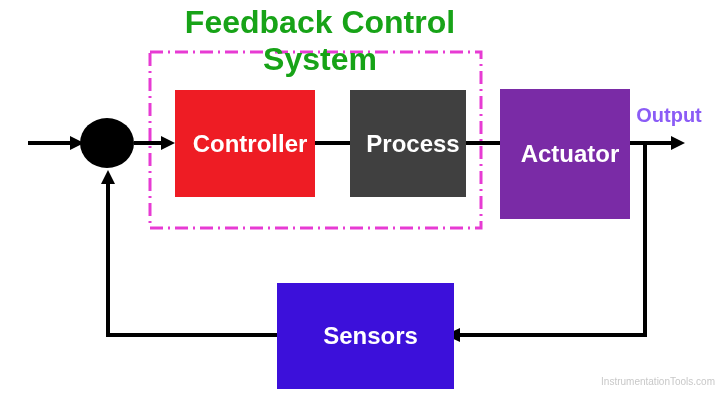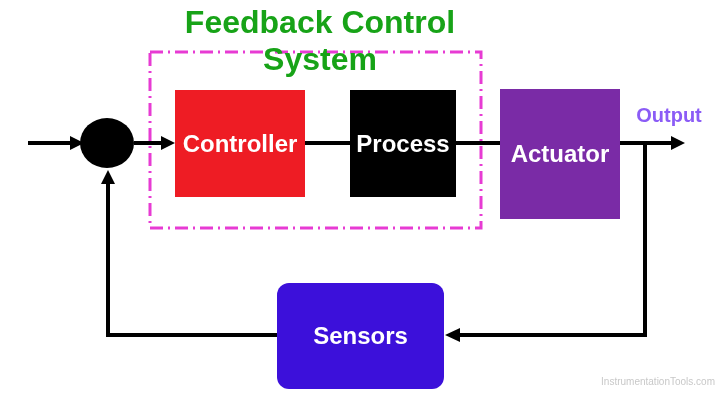--- a/index.html
+++ b/index.html
@@ -15,25 +15,26 @@
     position:absolute; left:150px; top:4px; width:340px;
     text-align:center;
     font-size:32px; font-weight:bold;
     letter-spacing:0px;
   }
   .block {
     position:absolute;
     display:flex; align-items:center; justify-content:center;
     color:#ffffff; font-weight:bold; font-size:24px;
     text-align:center;
+    padding-left:10px;
   }
   .block-controller { left:175px; top:90px;  width:130px; height:107px; }
   .block-process    { left:350px; top:90px;  width:106px; height:107px; }
   .block-actuator   { left:500px; top:89px;  width:120px; height:130px; }
-  .block-sensors    { left:277px; top:283px; width:167px; height:106px;border-radius:12px; }
+  .block-sensors    { left:277px; top:283px; width:167px; height:106px; }
   .io-label {
     position:absolute;
     font-size:20px; font-weight:bold;
     text-align:center;
   }
   .io-input  { left:8px;   top:104px; width:62px; }
   .io-output { left:632px; top:104px; width:74px; }
   .watermark {
     position:absolute; right:5px; top:376px;
     font-size:10px; font-weight:normal;
@@ -69,21 +70,21 @@
     <ellipse cx="107" cy="143" rx="27" ry="25" fill="#000000"></ellipse>
   </svg>
 
   <div class="title" style="color: rgb(23, 163, 23);">Feedback Control System</div>
 
 
   <div class="io-label io-output" style="color: #8b5cf6;">Output</div>
 
   <div class="block block-controller" style="background: rgb(238, 28, 36);">Controller</div>
 
-  <div class="block block-process" style="background: #000000;">Process</div>
+  <div class="block block-process" style="background: #404040;">Process</div>
 
   <div class="block block-actuator" style="background: rgb(122, 43, 166);">Actuator</div>
 
   <div class="block block-sensors" style="background: rgb(60, 16, 218);">Sensors</div>
 
   <div class="watermark" style="color: rgb(200, 200, 200);">InstrumentationTools.com</div>
 
 </div>
 
 </body></html>

